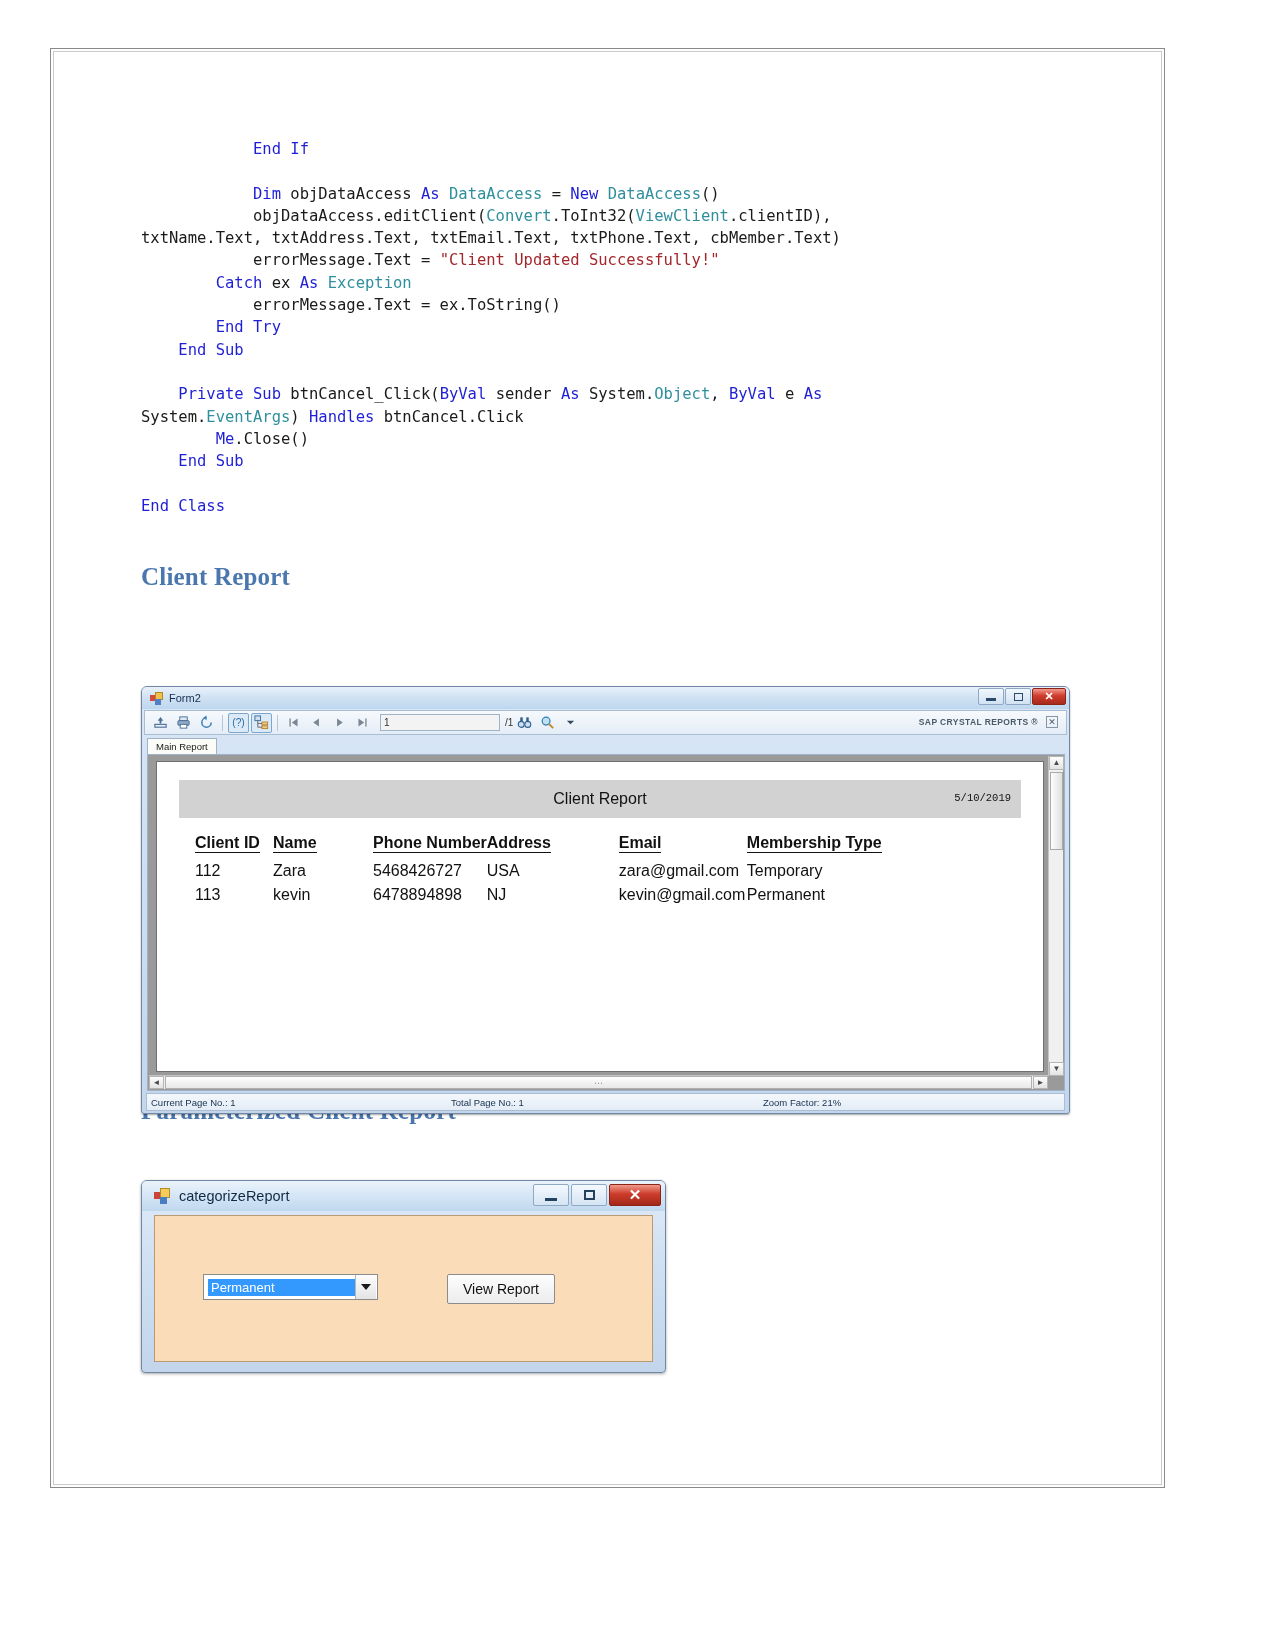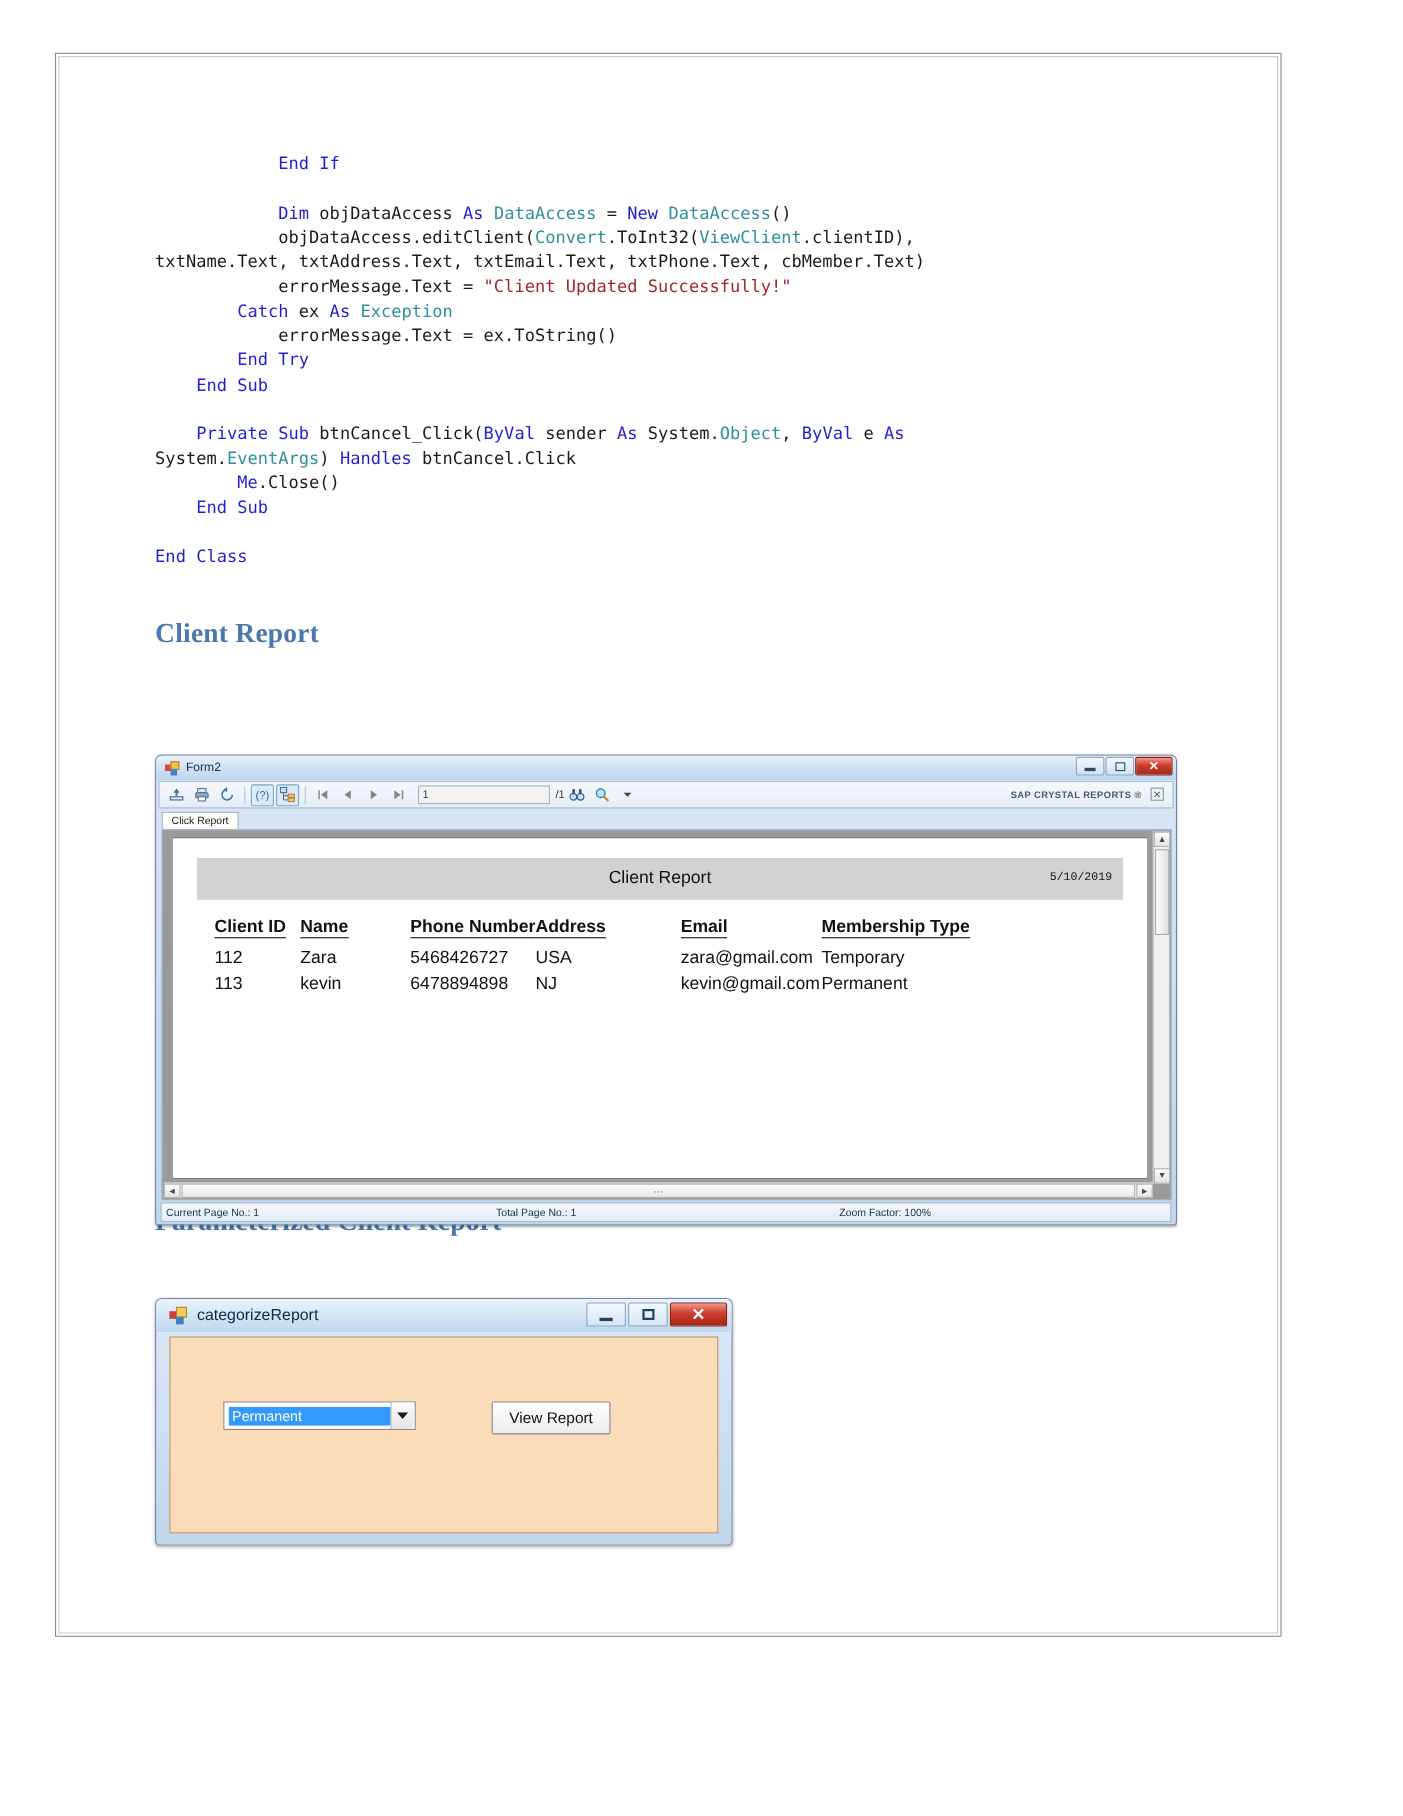--- a/index.html
+++ b/index.html
@@ -281,21 +281,21 @@
   }
   .sb-cell{padding-left:4px;}
   .sb-cell.c1{width:300px;}
   .sb-cell.c2{width:312px;}
   .sb-cell.c3{flex:1;}
 
   
   .cat-window{
     position:absolute;
     left:141px; top:1180px;
-    width:525px; height:225px;
+    width:525px; height:193px;
     background:linear-gradient(180deg,#dfeaf7 0%,#cfe0f2 45%,#c2d5eb 100%);
     border:1px solid #6f87a4;
     border-radius:6px 6px 4px 4px;
     box-shadow:0 1px 3px rgba(0,0,0,.35);
   }
   .cat-titlebar{
     position:relative;height:30px;display:flex;align-items:center;
     background:linear-gradient(180deg,#eaf3fc 0%,#d3e4f5 55%,#c0d8ef 100%);
     border-radius:5px 5px 0 0;
   }
@@ -468,21 +468,21 @@
     </div>
     <div class="cr-brand">SAP CRYSTAL REPORTS ®</div>
     <div class="cr-brand-x">✕</div>
   </div>
 
   <div class="cr-body">
 
 
     <div class="cr-rightpane">
       <div class="cr-tabs">
-        <div class="cr-tab">Click Report</div>
+        <div class="cr-tab">Main Report</div>
       </div>
 
       <div class="cr-viewport">
         <div class="report-page">
 
           <div class="report-titlebar">
             <div class="report-title">Client Report</div>
             <div class="report-date">5/10/2019</div>
           </div>
 
@@ -537,21 +537,21 @@
               <span class="tri">►</span>
             </div>
         </div>
       </div>
     </div>
   </div>
 
   <div class="cr-statusbar">
     <div class="sb-cell c1">Current Page No.: 1</div>
     <div class="sb-cell c2">Total Page No.: 1</div>
-    <div class="sb-cell c3">Zoom Factor: 100%</div>
+    <div class="sb-cell c3">Zoom Factor: 21%</div>
   </div>
 </div>
 
 <div class="cat-window">
   <div class="cat-titlebar">
     <div class="cat-appicon">
       <span class="sq1"></span>
         <span class="sq2"></span>
         <span class="sq3"></span>
     </div>

